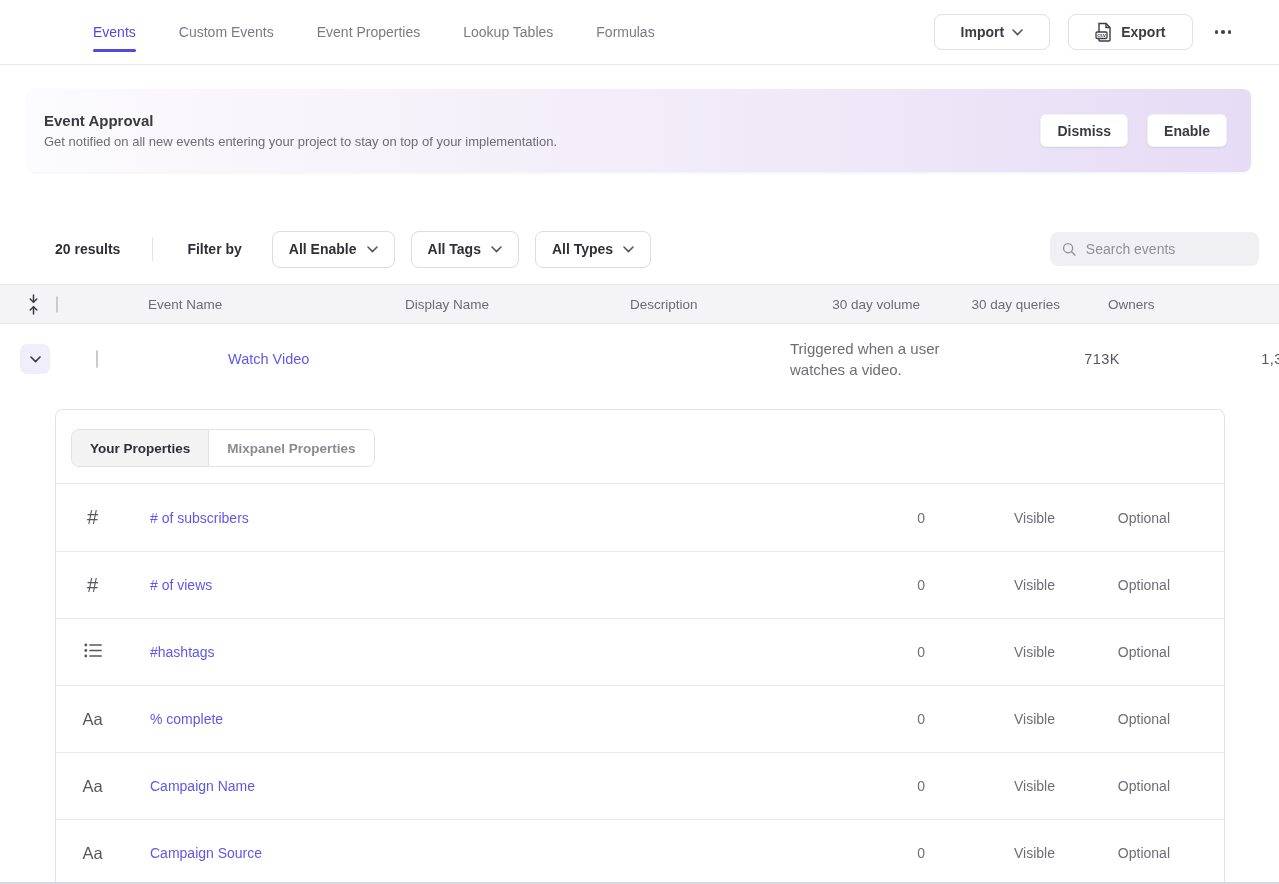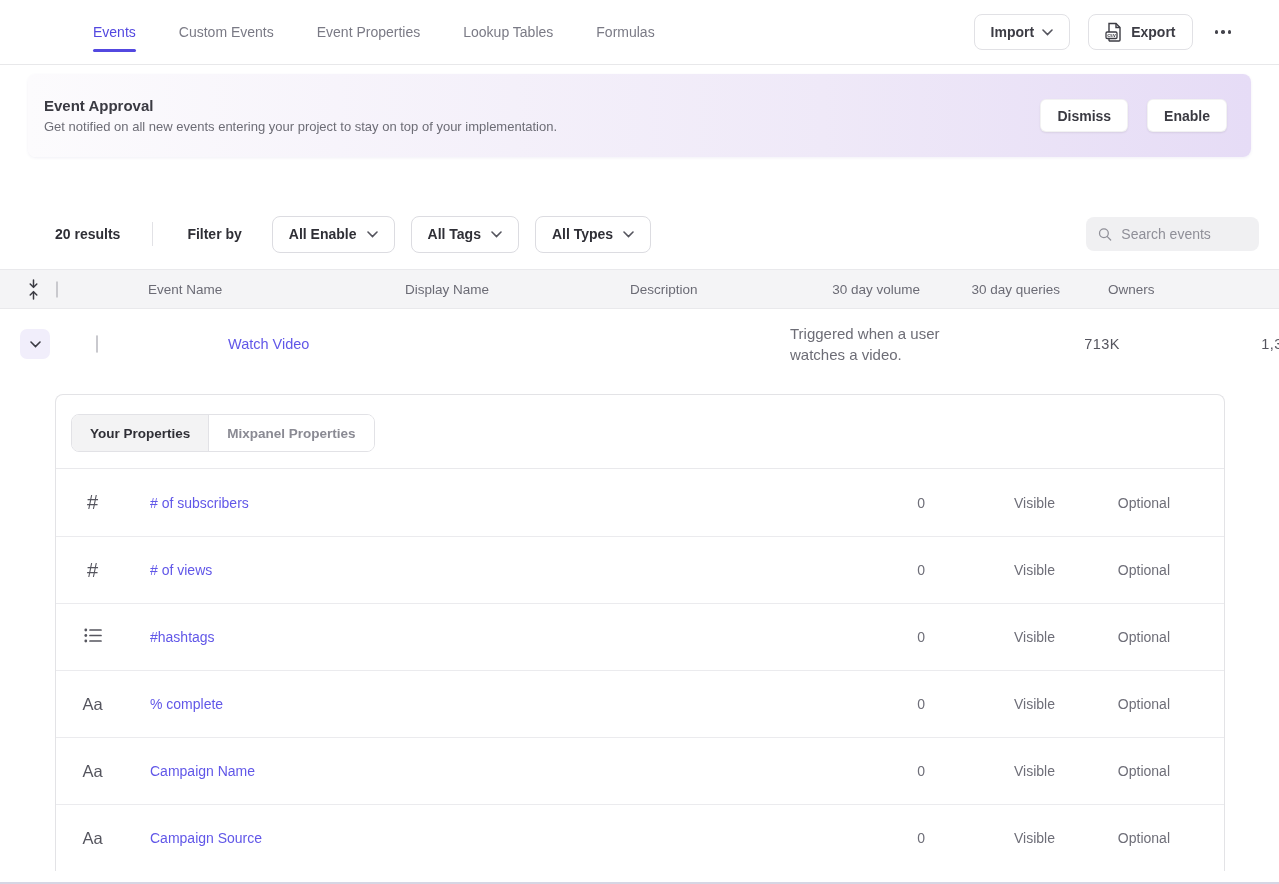--- a/index.html
+++ b/index.html
@@ -12,44 +12,44 @@
     font-family:"Liberation Sans","DejaVu Sans",sans-serif;color:var(--text-dark);}
   .topbar{height:65px;display:flex;align-items:stretch;justify-content:space-between;
     border-bottom:1px solid #e8e8ea;padding:0 44px 0 48px;background:#fff;}
   .tabs{display:flex;align-items:center;}
   .tab{position:relative;margin-right:43px;font-size:14px;color:#7a7a85;cursor:pointer;
     padding:23px 0;font-weight:500;white-space:nowrap;}
   .tab.active{color:var(--accent);margin-left:45px;}
   .tab.active::after{content:"";position:absolute;left:0;right:0;bottom:11px;height:3px;
     border-radius:2px;background:var(--accent);}
   .topbar-actions{display:flex;align-items:center;gap:18px;}
-  .btn{display:inline-flex;align-items:center;gap:8px;height:36px;padding:0 16px;
+  .btn{display:inline-flex;align-items:center;gap:8px;height:36px;padding:0 26px;
     background:#fff;border:1px solid #e1e1e5;border-radius:8px;font-size:14px;
     font-weight:600;color:#3c3c44;cursor:pointer;font-family:inherit;}
   .icon-btn{border:none;background:none;cursor:pointer;display:inline-flex;align-items:center;padding:4px;}
 
-  .banner{margin:9px 28px 0;height:83px;border-radius:8px;display:flex;align-items:center;
+  .banner{margin:24px 28px 0;height:83px;border-radius:8px;display:flex;align-items:center;
     justify-content:space-between;padding:0 24px 0 16px;
     background:linear-gradient(90deg,var(--banner-from) 0%,#efe9f8 65%,var(--banner-to) 100%);
     box-shadow:0 1px 3px rgba(80,60,140,0.08);}
   .banner-title{font-size:15px;font-weight:700;color:#3a3a42;margin-bottom:5px;}
   .banner-desc{font-size:13px;color:#6d6d76;}
   .banner-actions{display:flex;gap:19px;}
   .banner-btn{height:33px;padding:0 16px;background:#fff;border:1px solid rgba(0,0,0,0.05);
     border-radius:6px;font-size:14px;font-weight:600;color:#3a3a42;cursor:pointer;
     box-shadow:0 1px 2px rgba(0,0,0,0.08);font-family:inherit;}
 
   .filterbar{margin-top:57px;height:40px;display:flex;align-items:center;padding:0 20px 0 55px;}
   .results{font-size:14px;font-weight:600;}
   .vdivider{width:1px;height:24px;background:#e2e2e6;margin:0 34px 0 32px;}
   .filter-by{font-size:14px;font-weight:600;margin-right:30px;}
   .pill{display:inline-flex;align-items:center;gap:10px;height:37px;padding:0 16px;
     border:1px solid #dcdce1;border-radius:8px;background:#fff;font-size:14px;font-weight:600;
     color:#2f2f36;cursor:pointer;margin-right:16px;font-family:inherit;}
-  .search{margin-left:auto;display:flex;align-items:center;gap:9px;width:173px;height:34px;
+  .search{margin-left:auto;display:flex;align-items:center;gap:9px;width:209px;height:34px;
     background:var(--search-bg);border-radius:8px;padding:0 12px;}
   .search input{border:none;background:transparent;outline:none;font-size:14px;width:100%;
     color:#3a3a42;font-family:inherit;}
   .search input::placeholder{color:#8f8f98;}
 
   .grid{display:grid;grid-template-columns:56px 72px 257px 225px 190px 130px 140px 1fr 100px;align-items:center;}
   .thead{margin-top:15px;height:40px;background:var(--header-bg);
     border-top:1px solid #e9e9ec;border-bottom:1px solid #e9e9ec;
     font-size:13.5px;font-weight:500;color:#6b6b75;}
   .cell-pad{padding-left:20px;}

